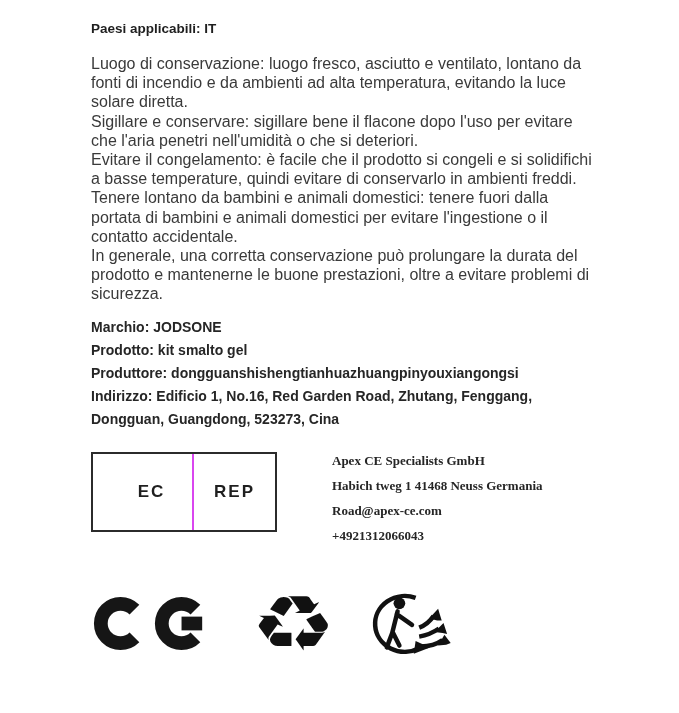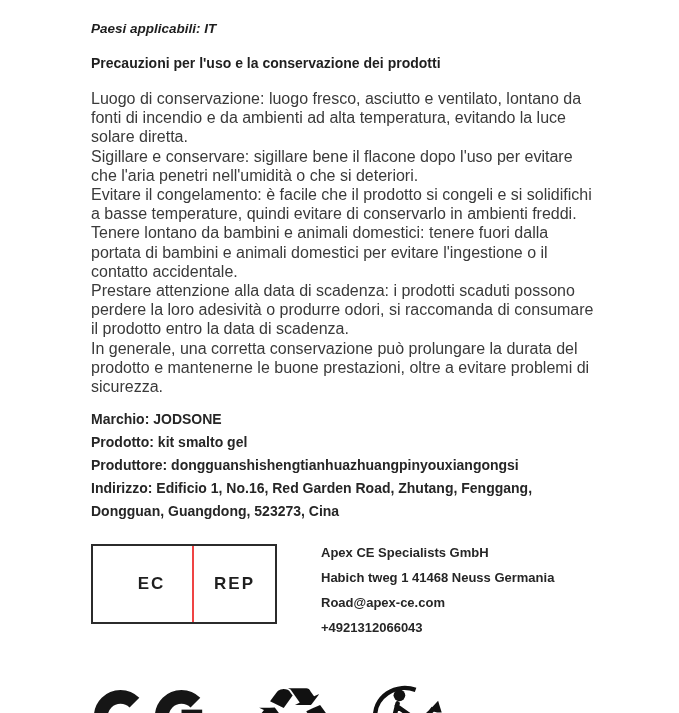--- a/index.html
+++ b/index.html
@@ -10,21 +10,21 @@
   }
   .page {
     box-sizing: border-box;
     width: 679px; height: 713px;
     padding: 20px 84px 0 91px;
     background: #ffffff;
     color: #1f1f1f;
   }
   .h-country {
     font-size: 13.5px; font-weight: bold; color: #1f1f1f;
-    margin: 0 0 17px 0; line-height: 17px; font-style: italic;
+    margin: 0 0 17px 0; line-height: 17px;
   }
   .h-section {
     font-size: 14px; font-weight: bold; color: #1f1f1f;
     margin: 0 0 17px 0; line-height: 18px;
   }
   .precautions p {
     font-size: 16px; line-height: 19.2px; color: #3a3a3a;
     margin: 0; text-align: left;
   }
   .product-block { margin-top: 12px; }
@@ -35,22 +35,22 @@
   .ec-rep-box {
     box-sizing: border-box;
     width: 186px; height: 80px;
     border: 2px solid #2b2b2b;
     display: flex; flex-shrink: 0;
   }
   .ec-rep-cell {
     flex: 1; display: flex; align-items: center; justify-content: center;
     font-size: 17px; font-weight: bold; letter-spacing: 2px; color: #1f1f1f;
   }
-  .ec-rep-cell.left { border-right: 2px solid #ef4444; padding-left: 18px; }
-  .contact { margin-left: 44px; margin-top: -4px; }
+  .ec-rep-cell.left { border-right: 2px solid #d946ef; padding-left: 18px; }
+  .contact { margin-left: 55px; margin-top: -4px; font-family: Liberation Serif, serif; }
   .contact div {
     font-size: 13px; font-weight: bold; color: #262626; line-height: 25px;
   }
   .logos-row {
     margin-top: 38px; display: flex; align-items: center; gap: 34px;
   }
   .logo-ce { width: 126px; height: 59px; flex-shrink: 0; }
   .logo-recycle {
     font-family: "DejaVu Sans", sans-serif;
     font-size: 76px; line-height: 70px; color: #111111;
@@ -59,28 +59,26 @@
   }
   .logo-triman { width: 90px; height: 76px; flex-shrink: 0; }
 </style>
 </head>
 <body>
 
 <div class="page">
 
   <h1 class="h-country">Paesi applicabili: IT</h1>
 
-  <h2 class="h-section">Precauzioni per l'uso e la conservazione dei prodotti</h2>
 
   <div class="precautions">
     <p>Luogo di conservazione: luogo fresco, asciutto e ventilato, lontano da fonti di incendio e da ambienti ad alta temperatura, evitando la luce solare diretta.</p>
     <p>Sigillare e conservare: sigillare bene il flacone dopo l'uso per evitare che l'aria penetri nell'umidità o che si deteriori.</p>
     <p>Evitare il congelamento: è facile che il prodotto si congeli e si solidifichi a basse temperature, quindi evitare di conservarlo in ambienti freddi.</p>
     <p>Tenere lontano da bambini e animali domestici: tenere fuori dalla portata di bambini e animali domestici per evitare l'ingestione o il contatto accidentale.</p>
-    <p>Prestare attenzione alla data di scadenza: i prodotti scaduti possono perdere la loro adesività o produrre odori, si raccomanda di consumare il prodotto entro la data di scadenza.</p>
     <p>In generale, una corretta conservazione può prolungare la durata del prodotto e mantenerne le buone prestazioni, oltre a evitare problemi di sicurezza.</p>
   </div>
 
   <div class="product-block">
     <div>Marchio: JODSONE</div>
     <div>Prodotto: kit smalto gel</div>
     <div>Produttore: dongguanshishengtianhuazhuangpinyouxiangongsi</div>
     <div>Indirizzo: Edificio 1, No.16, Red Garden Road, Zhutang, Fenggang, Dongguan, Guangdong, 523273, Cina</div>
   </div>
 

